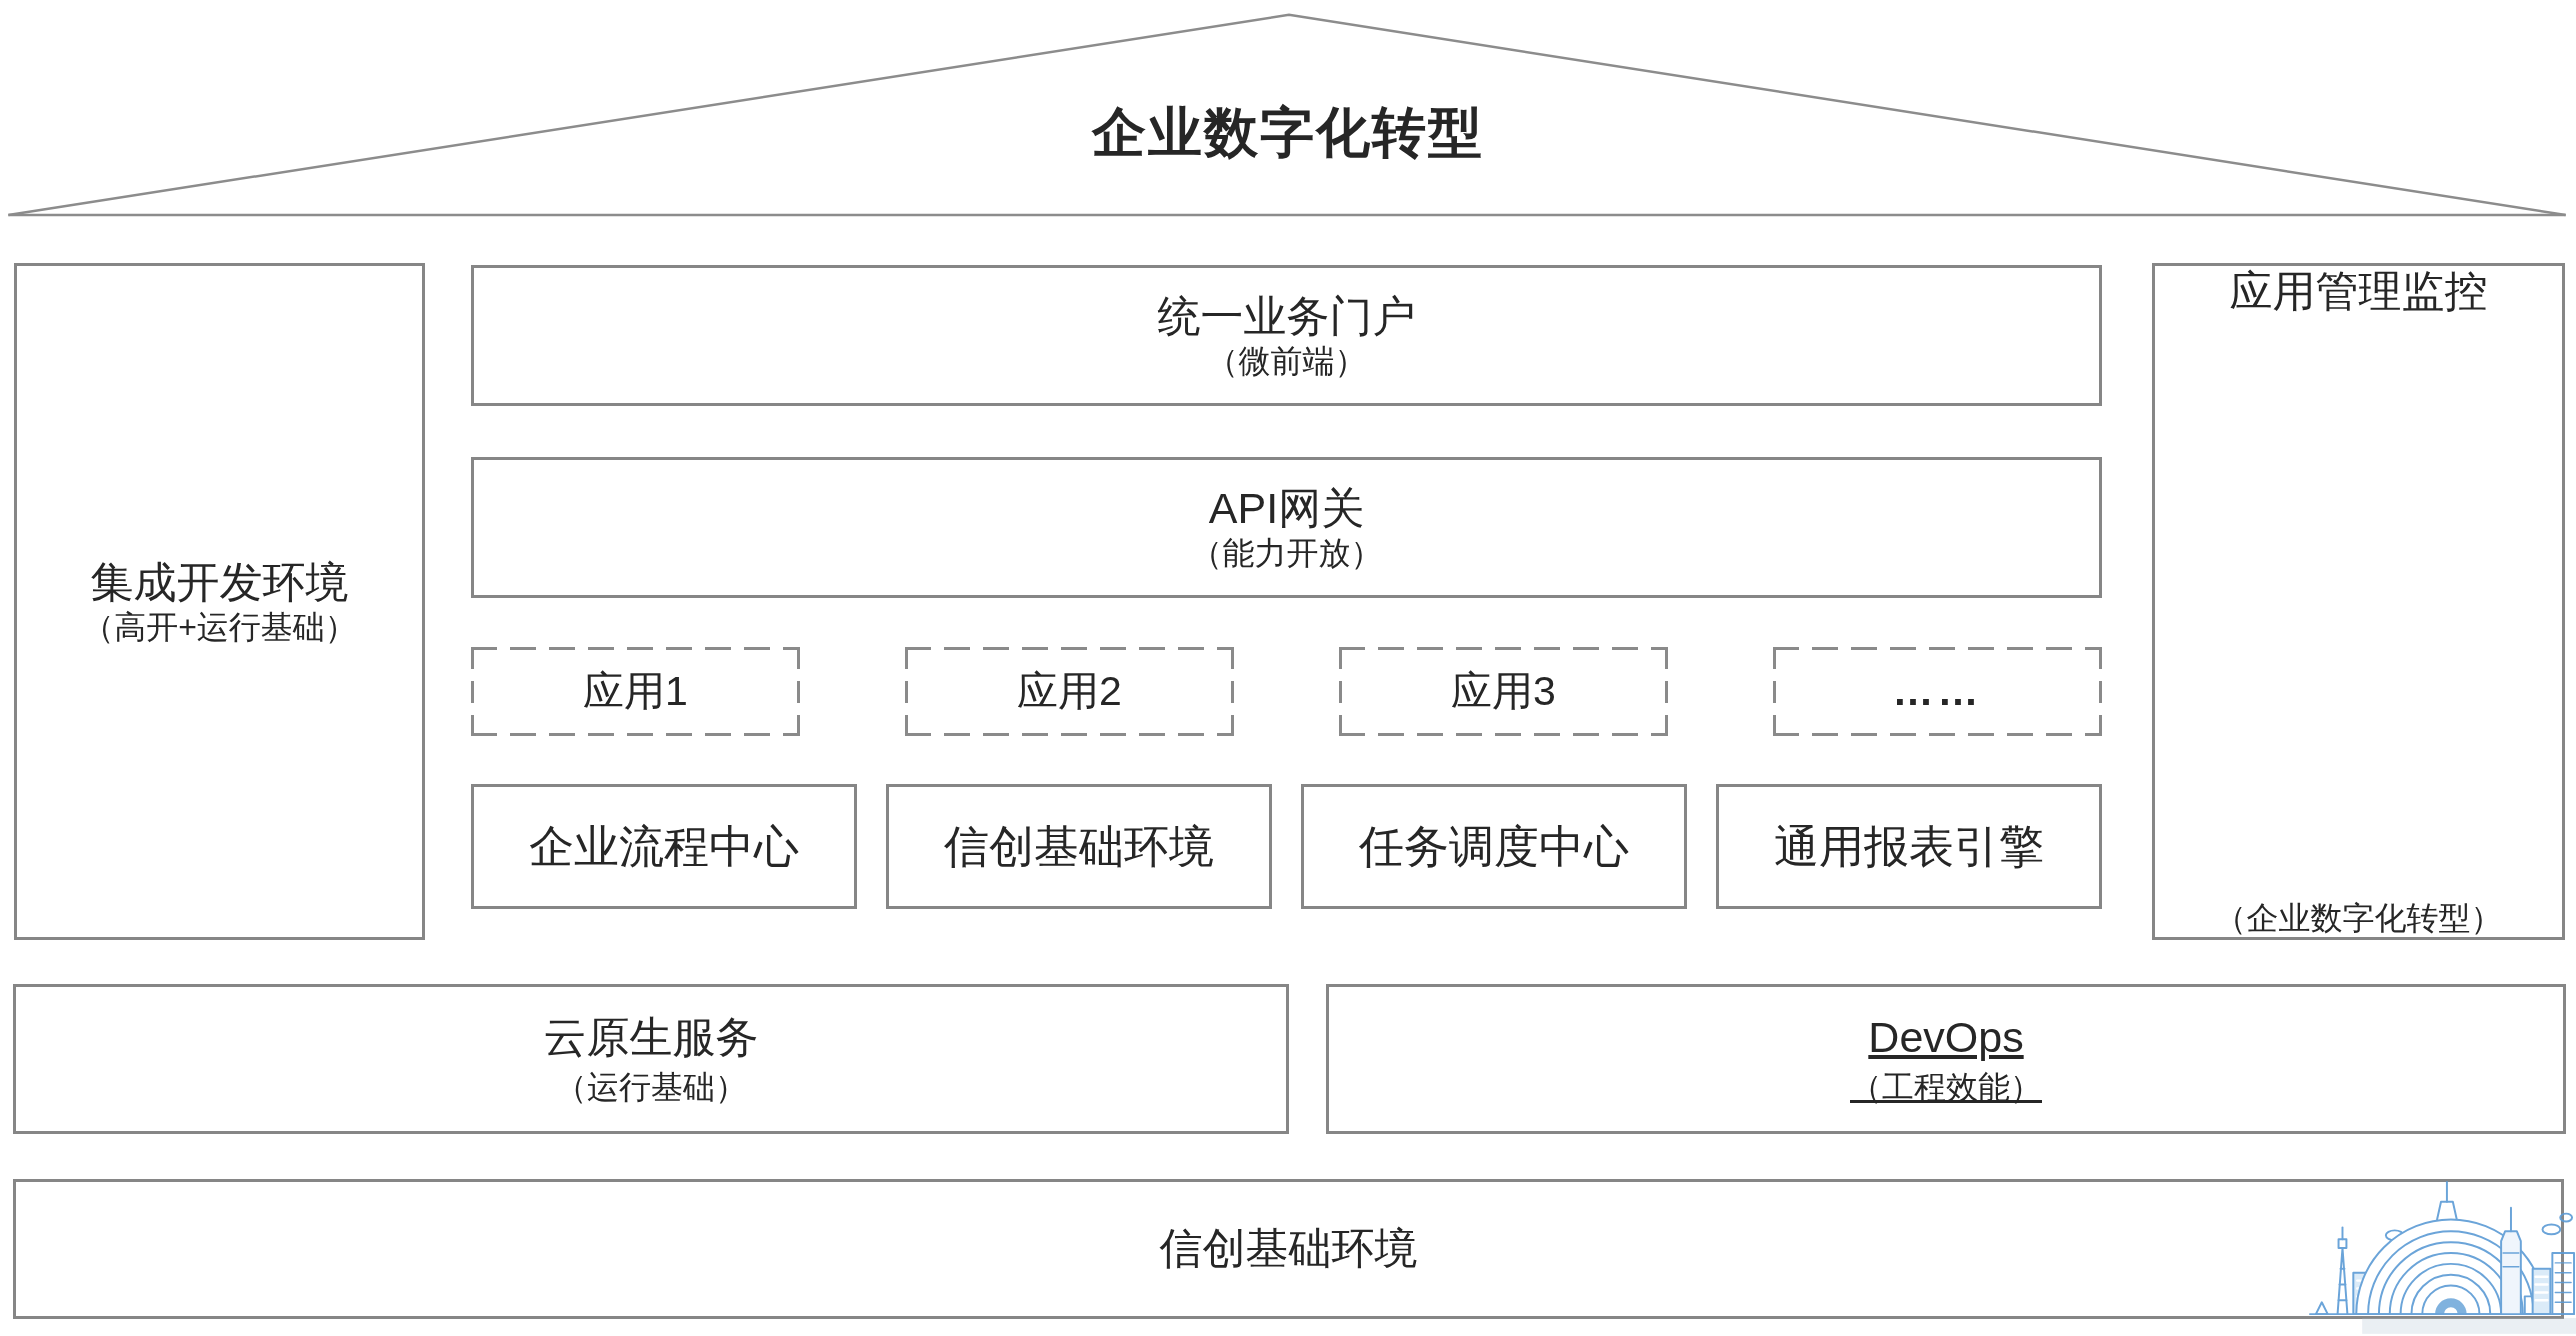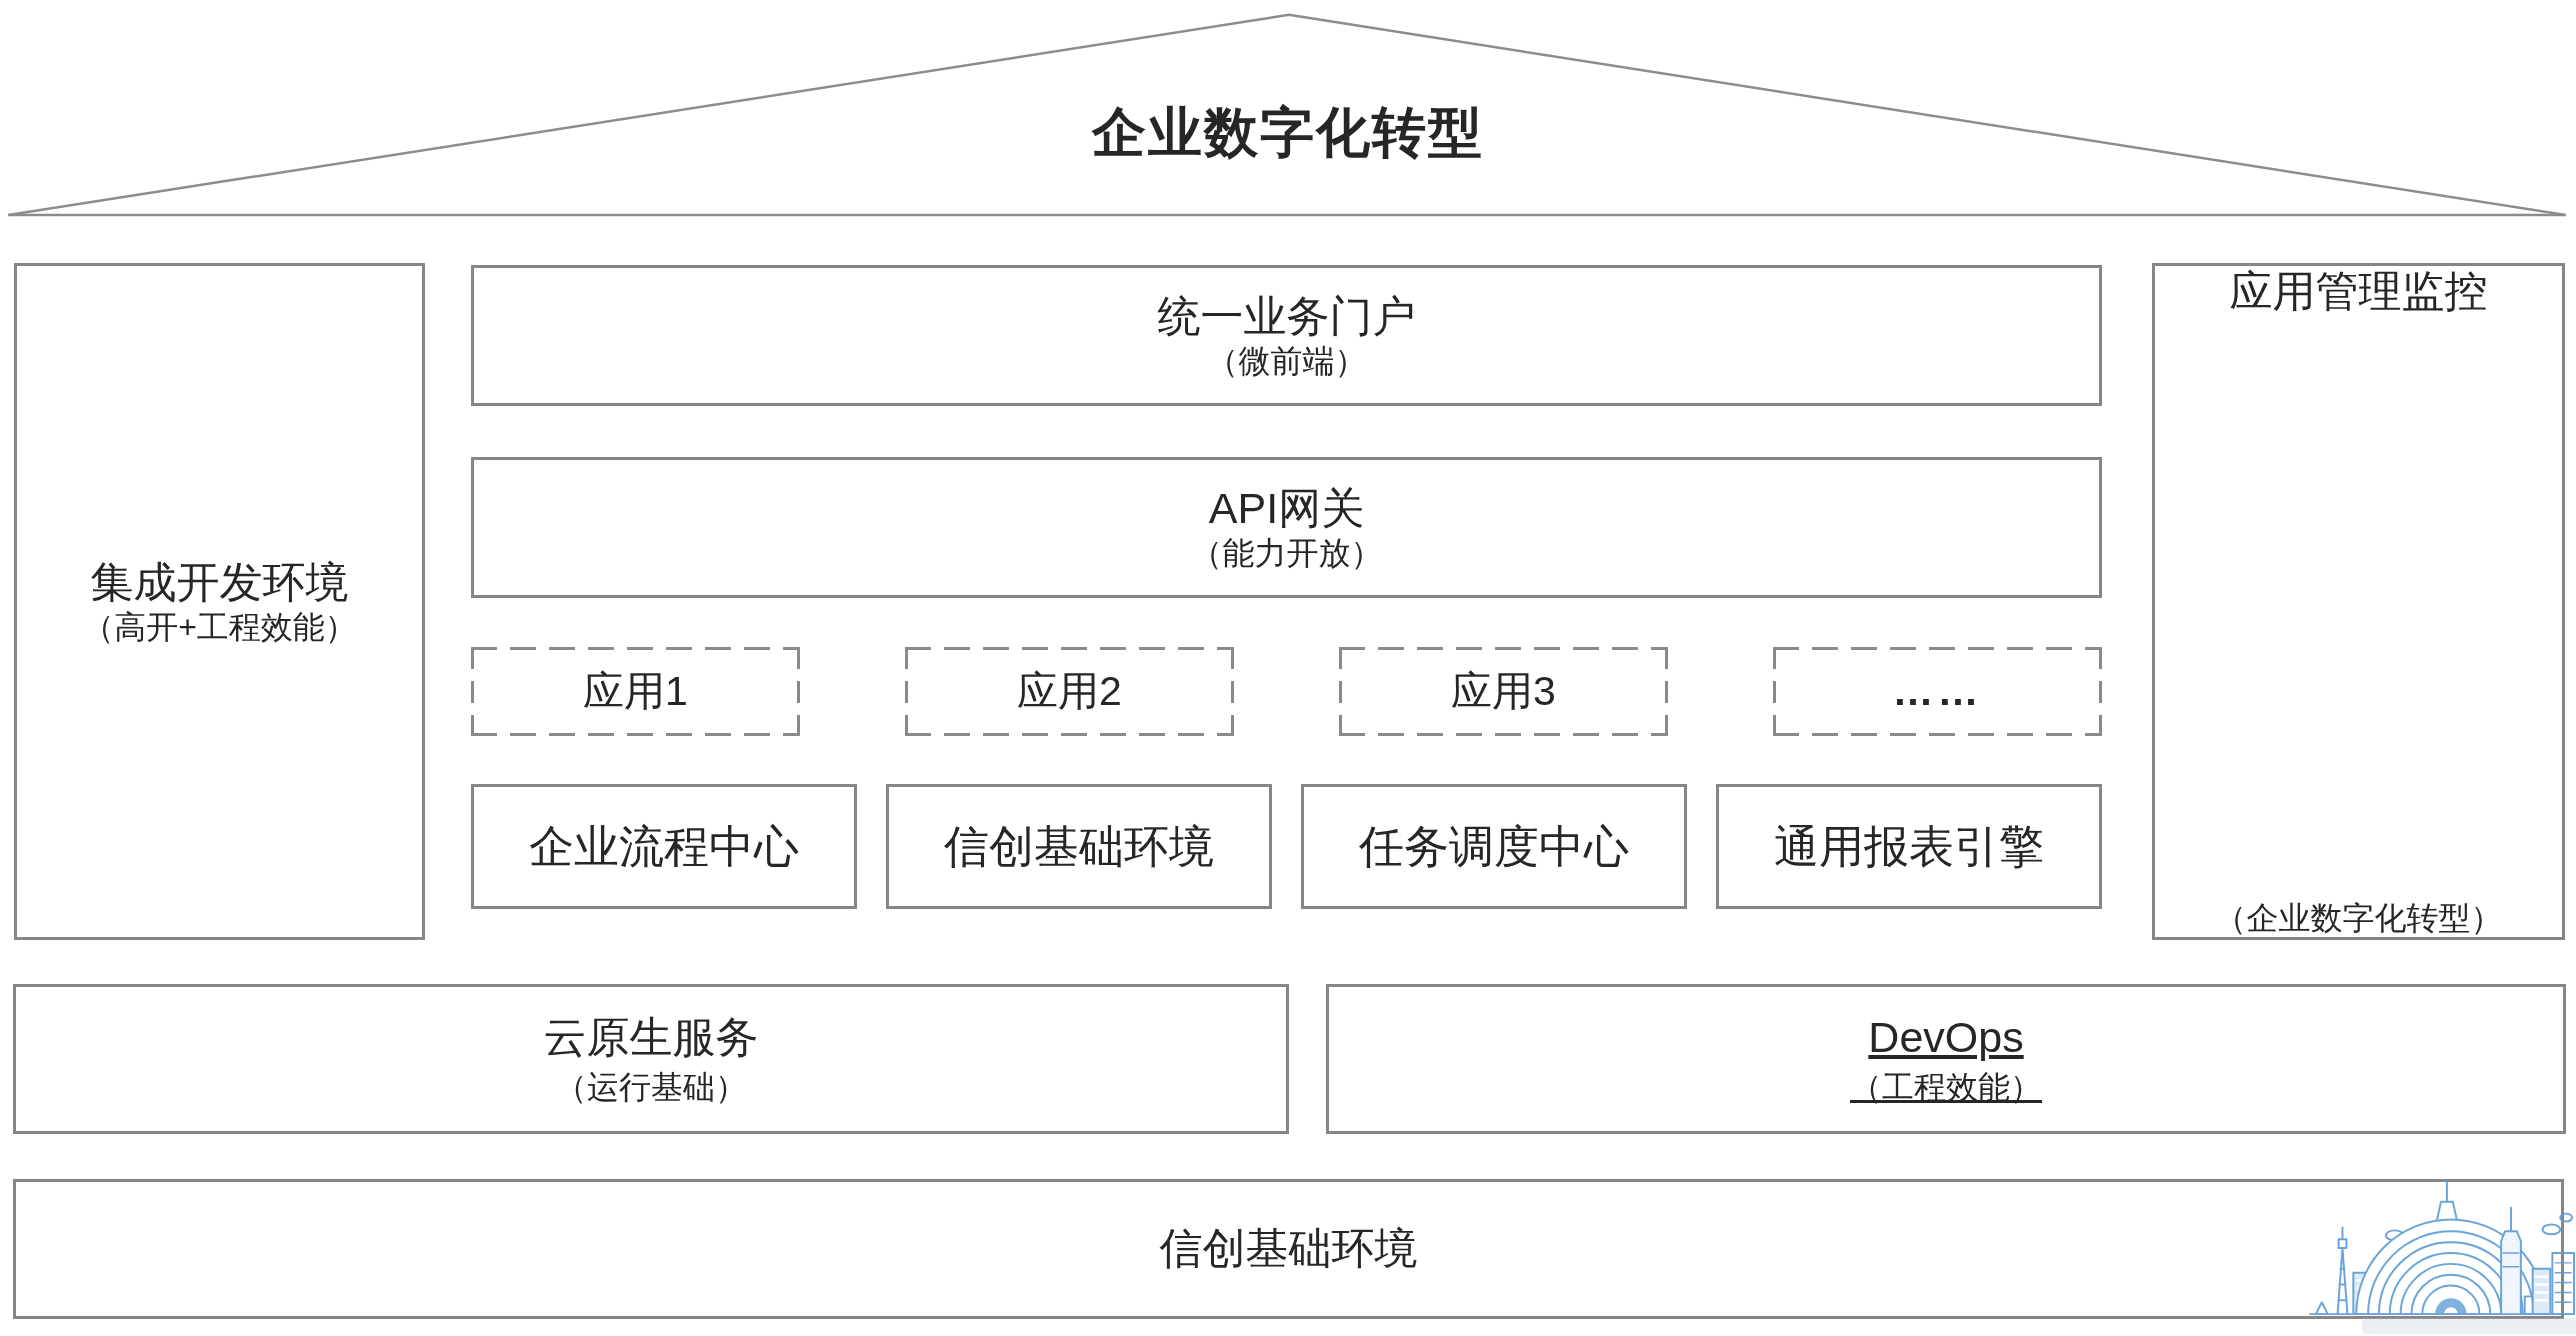--- a/index.html
+++ b/index.html
@@ -66,21 +66,21 @@
 <div class="canvas">
 
   <svg class="roof-svg" width="2576" height="221" viewBox="0 0 2610 224">
     <path d="M8 218 L1306 15 L2600 218" fill="none" stroke="#8c8c8c" stroke-width="2.5"></path>
     <line x1="8" y1="218" x2="2600" y2="218" stroke="#8c8c8c" stroke-width="2.5"></line>
   </svg>
   <div class="roof-title">企业数字化转型</div>
 
   <div class="box pillar pillar-left">
     <div class="box-title">集成开发环境</div>
-    <div class="box-subtitle">（高开+工程效能）</div>
+    <div class="box-subtitle">（高开+运行基础）</div>
   </div>
 
   <div class="box pillar pillar-right">
     <div class="box-title">应用管理监控</div>
     <div class="box-subtitle">（企业数字化转型）</div>
   </div>
 
   <div class="center-col">
 
     <div class="box wide-box portal">

